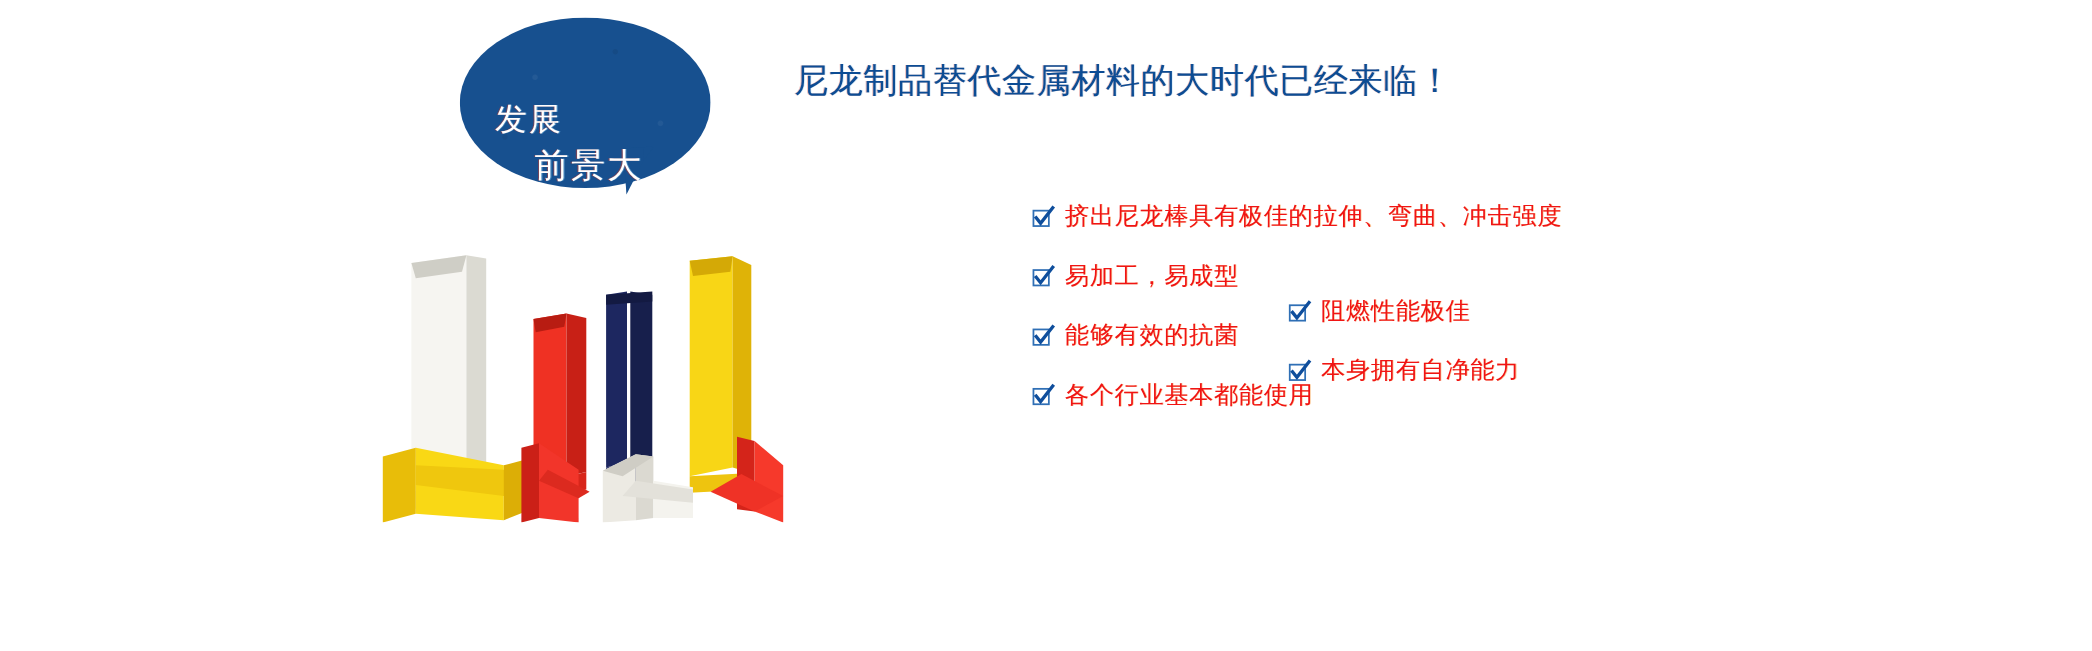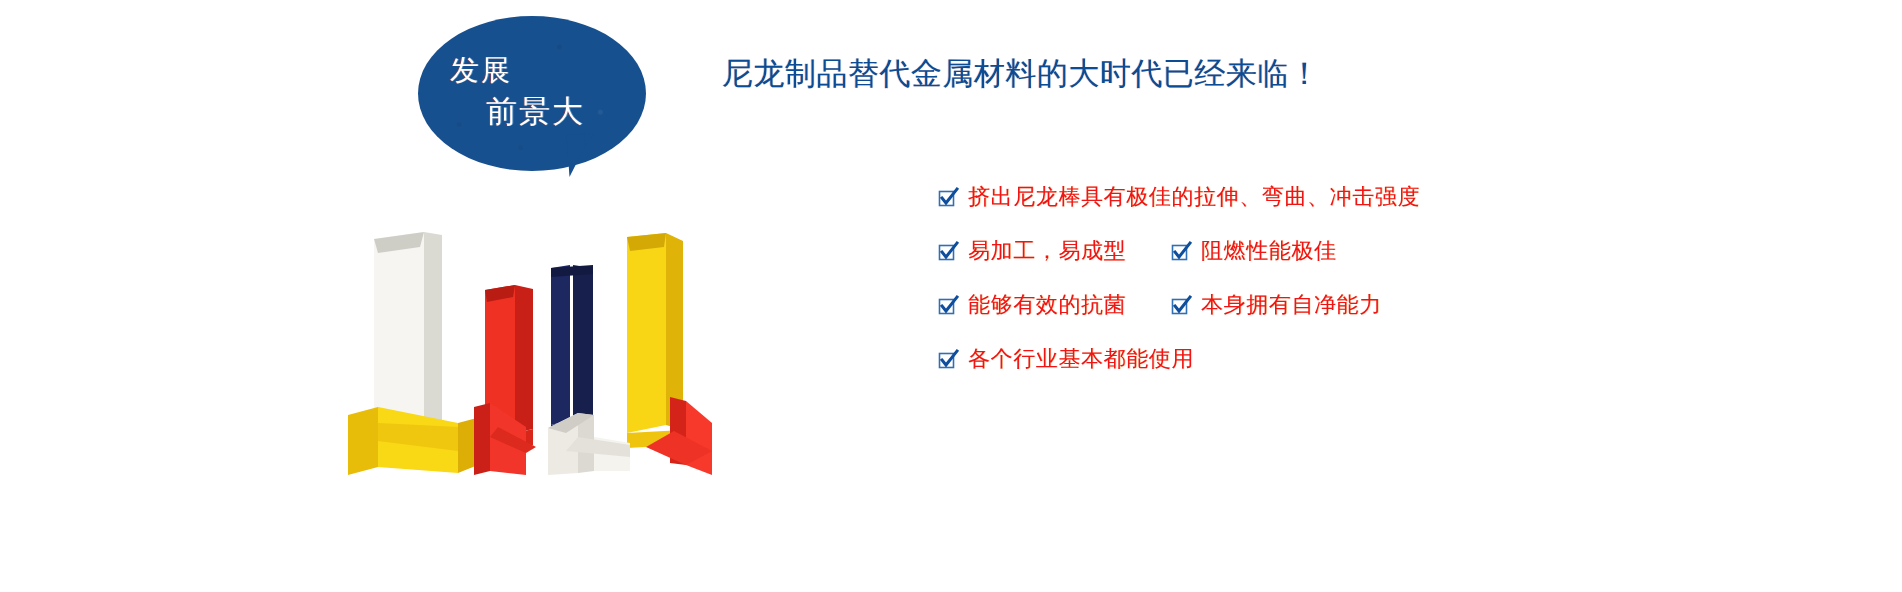--- a/index.html
+++ b/index.html
@@ -61,20 +61,21 @@
     height: 155px;
   }
   .bubble-line {
     position: absolute;
     color: #ffffff;
     font-size: 29px;
     line-height: 1;
     letter-spacing: 2px;
     white-space: nowrap;
     text-shadow: -1px 0 0 rgba(190,60,50,0.55), 1px 0 0 rgba(120,190,235,0.5);
+    margin-top: 39px;
   }
   .bubble-line.l1 { left: 32px; top: 40px; }
   .bubble-line.l2 { left: 68px; top: 80px; font-size: 31px; }
 
   
   .headline {
     position: absolute;
     left: 722px;
     top: 56px;
     font-size: 31px;
@@ -97,21 +98,21 @@
     height: 54px;
   }
   .feat-item {
     position: absolute;
     display: flex;
     align-items: center;
     gap: 11px;
     white-space: nowrap;
   }
   .feat-item.col1 { left: 0px; }
-  .feat-item.col2 { left: 233px; }
+  .feat-item.col2 { left: 233px; margin-top: 32px; }
   .feat-label {
     color: #f01414;
     font-size: 22px;
     letter-spacing: 0.6px;
     text-shadow: 0.7px 0 0 rgba(245,140,35,0.45);
   }
   .chk {
     position: relative;
     width: 19px;
     height: 19px;

